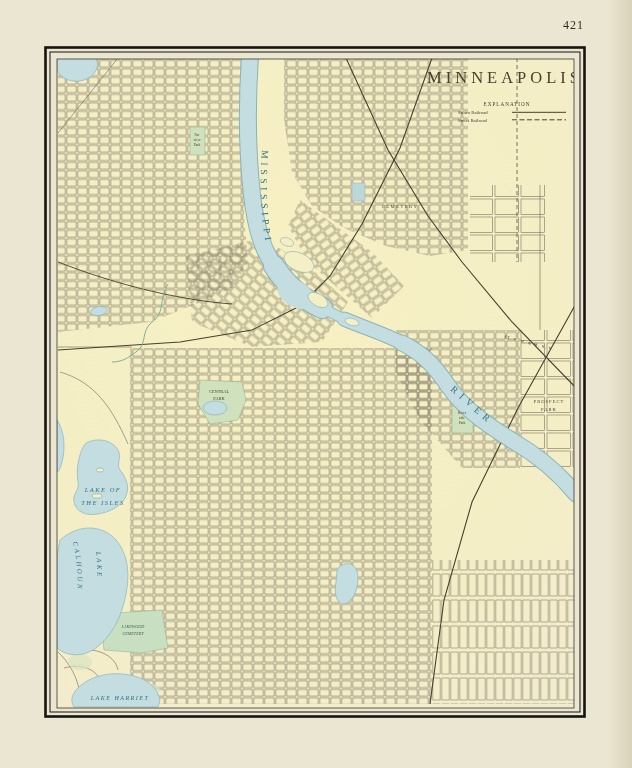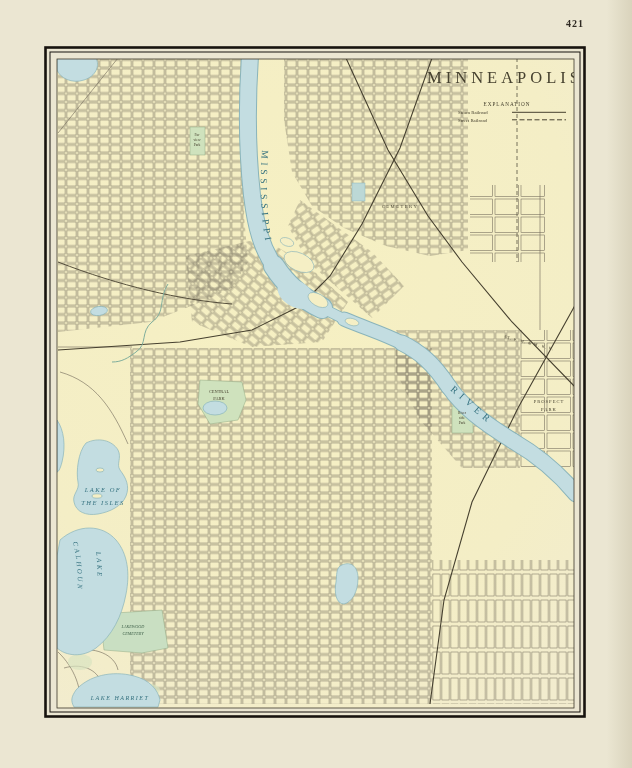--- a/index.html
+++ b/index.html
@@ -5,21 +5,21 @@
   :root{
     --paper:#ebe6d2; --paper_edge:#d9d3bc; --map_bg:#f5efc5; --map_bg_edge:#f2ecce;
     --water:#c3dde1; --water_outline:#8ab4ba; --park:#cfe2bd; --park_outline:#93ab85;
     --grid_line:#6e6757; --rail:#46402f; --frame:#17130e; --label_dark:#46412f;
     --label_water:#33707e; --label_green:#3f6049; --teal_park:#bcd8d6;
   }
   html,body{margin:0;padding:0;}
   body{width:632px;height:768px;overflow:hidden;font-family:"Liberation Serif",serif;}
   .page{position:relative;width:632px;height:768px;
     background:linear-gradient(90deg,var(--paper) 0 96%,var(--paper_edge) 100%);}
-  .pageno{position:absolute;top:18px;right:48px;font-size:10px;font-weight:bold;
+  .pageno{position:absolute;top:18px;right:48px;font-size:12px;font-weight:normal;
     letter-spacing:1px;color:#2f2a23;}
   svg{position:absolute;left:0;top:0;}
   text{font-family:"Liberation Serif",serif;fill:var(--label_dark);}
 </style>
 </head>
 <body>
 
 <div class="page">
   <div class="pageno">421</div>
 

